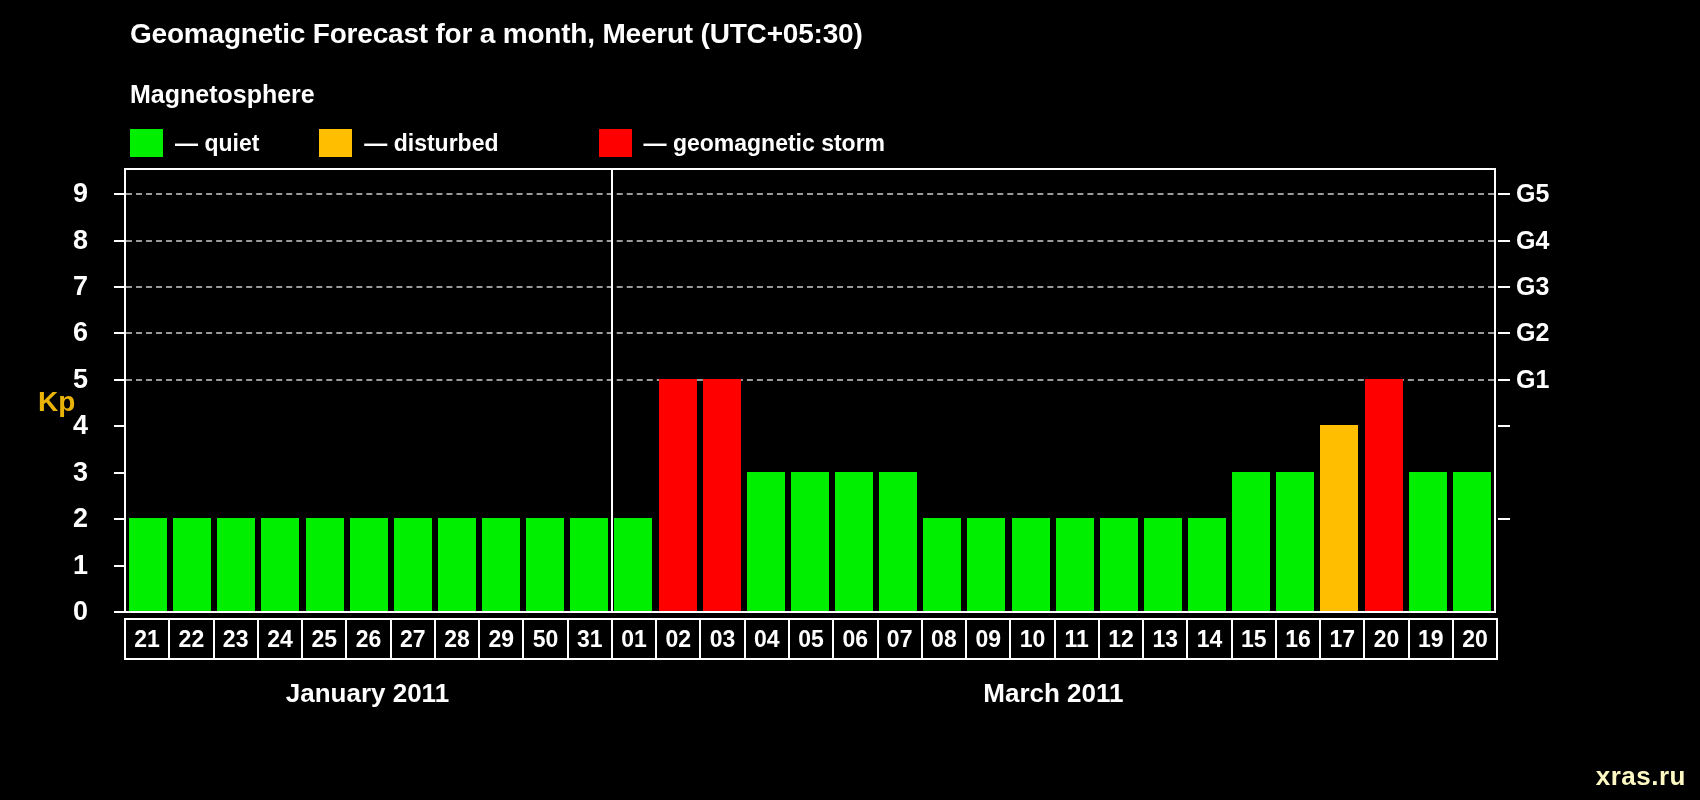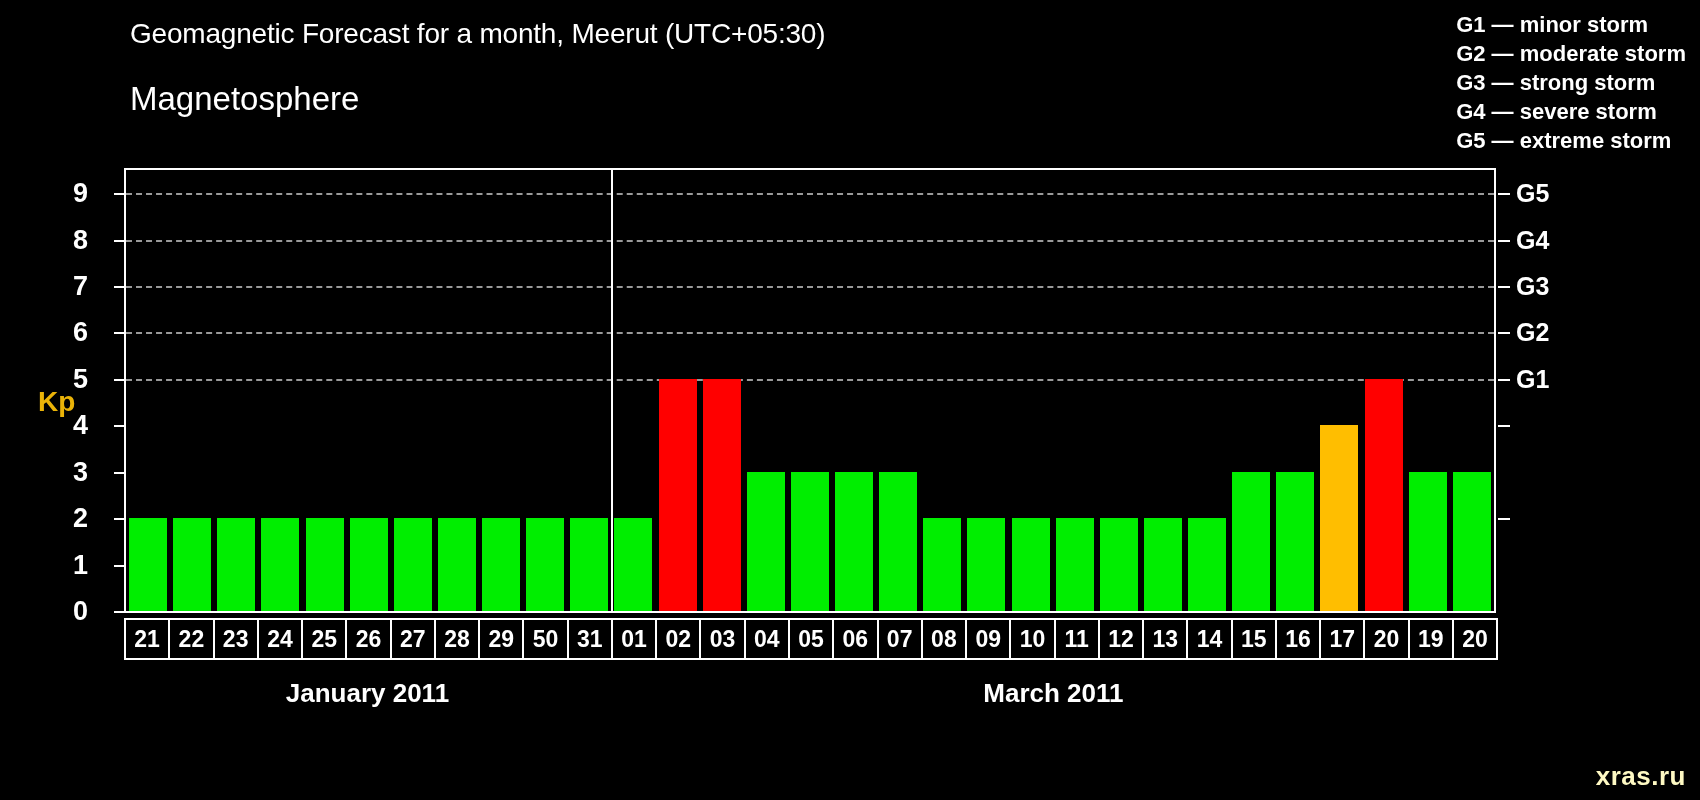--- a/index.html
+++ b/index.html
@@ -7,28 +7,28 @@
     width: 1700px; height: 800px;
     background: #000000;
     font-family: "Liberation Sans", sans-serif;
     overflow: hidden;
   }
   #root { position: relative; width: 1700px; height: 800px; background: #000; }
 
   
   .title {
     position: absolute; left: 130px; top: 18px;
-    color: #ffffff; font-size: 28px; font-weight: normal;
+    color: #ffffff; font-size: 28px; font-weight: bold;
     letter-spacing: -0.2px; white-space: nowrap;
   }
 
   
   .mag-label {
     position: absolute; left: 130px; top: 80px;
-    color: #ffffff; font-size: 33px; font-weight: normal;
+    color: #ffffff; font-size: 25px; font-weight: bold;
   }
   .legend-row {
     position: absolute; left: 130px; top: 128px;
     display: flex; align-items: center; height: 30px;
   }
   .legend-item { display: flex; align-items: center; }
   .legend-swatch { width: 33px; height: 28px; display: block; }
   .legend-text {
     color: #ffffff; font-size: 23px; font-weight: bold;
     margin-left: 12px; white-space: nowrap;
@@ -128,28 +128,35 @@
 </style>
 </head>
 <body>
 
 <div id="root">
 
   <div class="title">Geomagnetic Forecast for a month, Meerut (UTC+05:30)</div>
 
   <div class="mag-label">Magnetosphere</div>
 
-
-  <div class="gscale" id="gscale">
-      <div class="gscale-line">G1 — minor storm</div>
-      <div class="gscale-line">G2 — moderate storm</div>
-      <div class="gscale-line">G3 — strong storm</div>
-      <div class="gscale-line">G4 — severe storm</div>
-      <div class="gscale-line">G5 — extreme storm</div>
-    </div>
+  <div class="legend-row" id="legend-row">
+      <div class="legend-item" style="margin-left: 0px;">
+        <span class="legend-swatch" style="background: rgb(0, 238, 0);"></span>
+        <span class="legend-text">— quiet</span>
+      </div>
+      <div class="legend-item" style="margin-left: 60px;">
+        <span class="legend-swatch" style="background: rgb(255, 190, 0);"></span>
+        <span class="legend-text">— disturbed</span>
+      </div>
+      <div class="legend-item" style="margin-left: 100px;">
+        <span class="legend-swatch" style="background: rgb(255, 0, 0);"></span>
+        <span class="legend-text">— geomagnetic storm</span>
+      </div>
+    </div>
+
 
   <div class="kp-label">Kp</div>
 
   <div id="yticks">
       <div class="ytick-label" style="top: 611px;">0</div>
       <div class="ytick-mark" style="left: 114px; top: 611px;"></div>
       <div class="ytick-label" style="top: 564.579px;">1</div>
       <div class="ytick-mark" style="left: 114px; top: 564.579px;"></div>
       <div class="ytick-label" style="top: 518.158px;">2</div>
       <div class="ytick-mark" style="left: 114px; top: 518.158px;"></div>

